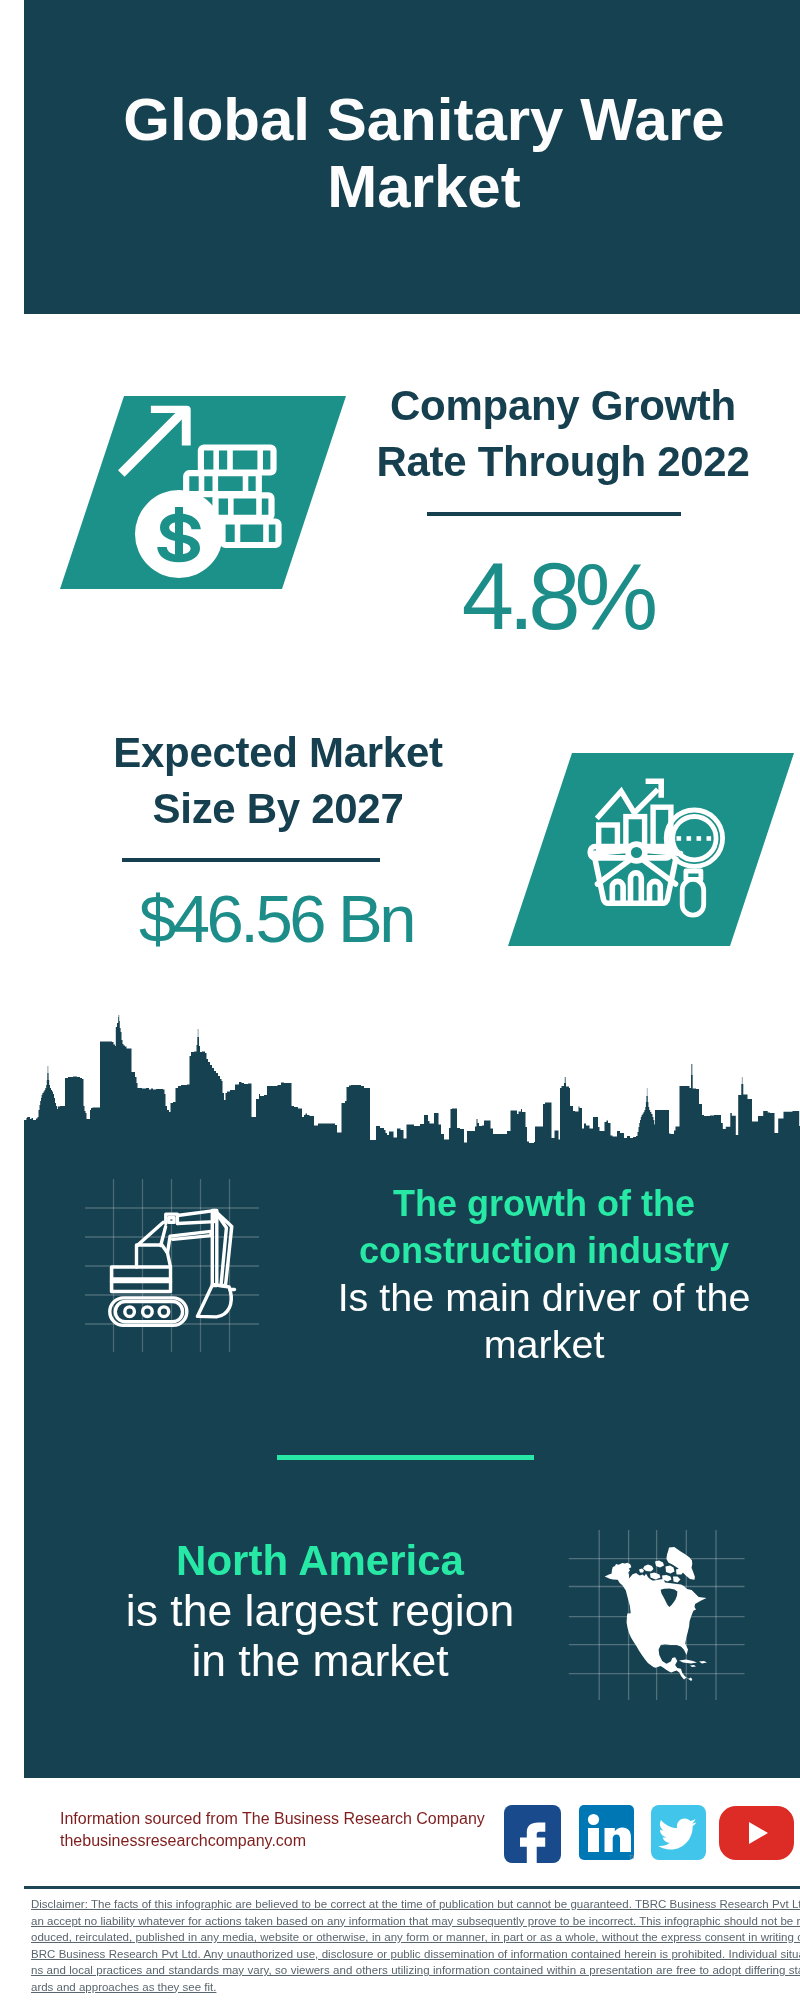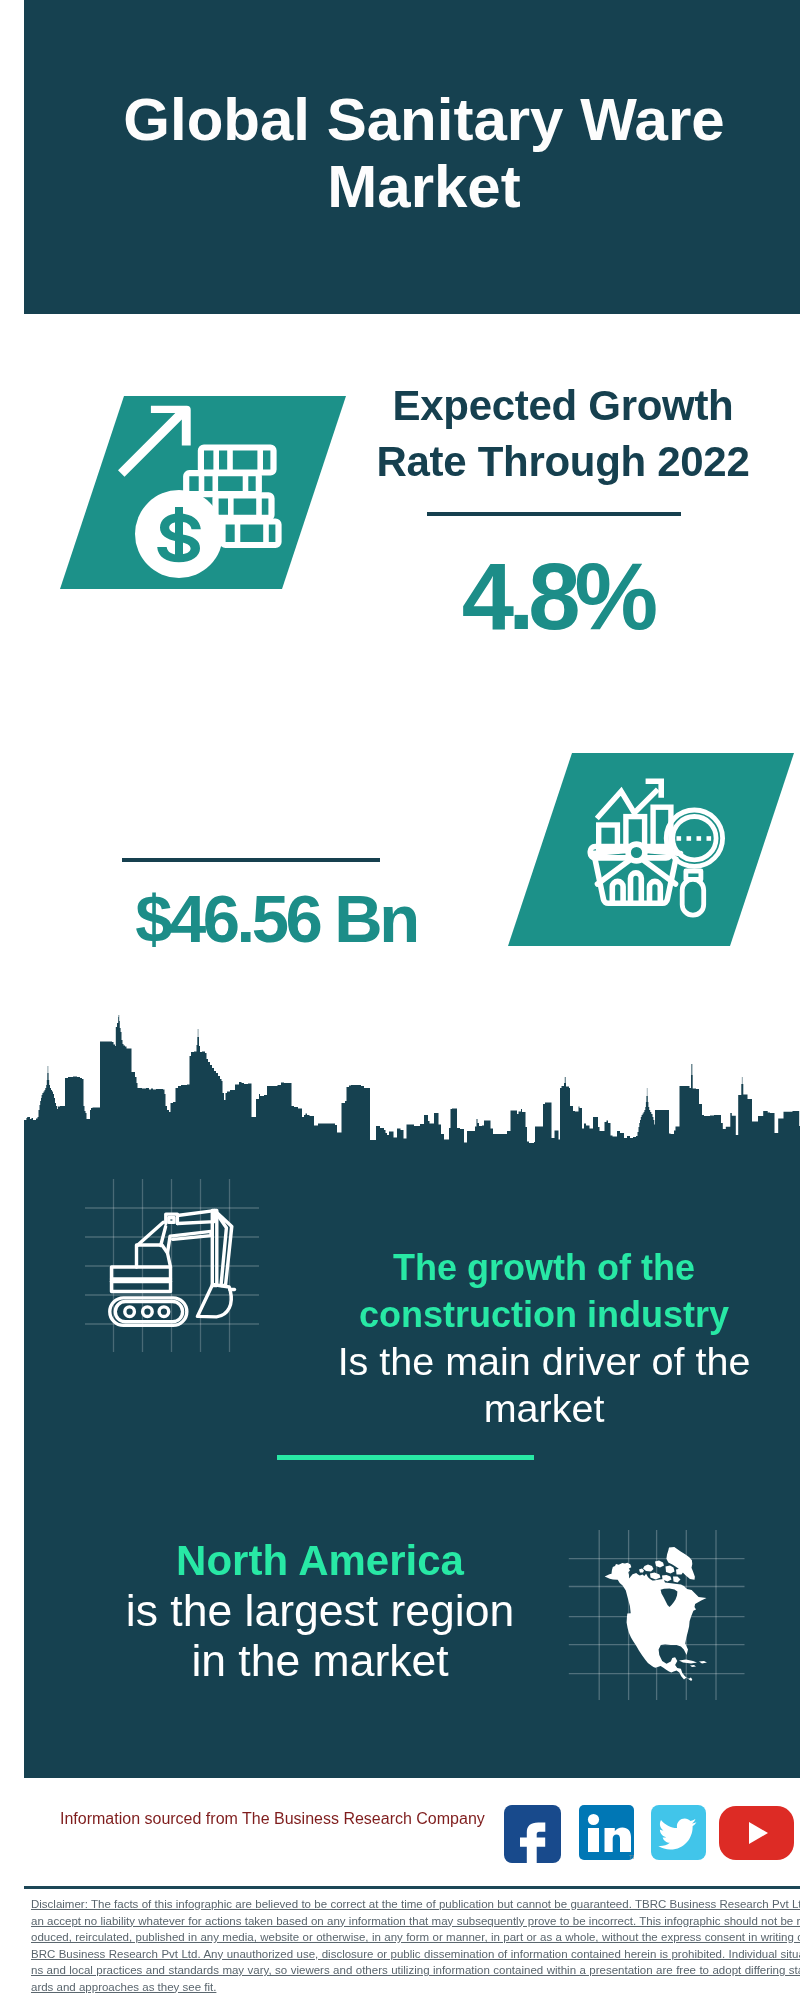--- a/index.html
+++ b/index.html
@@ -9,21 +9,21 @@
 
   
   .header{position:absolute;left:0;top:0;width:800px;height:314px;background:#164150;}
   .title{position:absolute;left:60px;top:86px;width:680px;text-align:center;color:#fdfdfd;
          font-size:60px;font-weight:bold;line-height:67px;white-space:nowrap;}
 
   
   .pgram{position:absolute;}
   .pgram svg{display:block;}
   .stat-head{position:absolute;color:#16404f;font-weight:bold;font-size:42px;line-height:56px;text-align:center;letter-spacing:-0.3px;}
-  .stat-val{position:absolute;color:#1c8d88;font-weight:bold;text-align:center;}
+  .stat-val{position:absolute;color:#1c8d88;font-weight:normal;text-align:center;}
   .rule{position:absolute;background:#16404f;height:4px;}
 
   
   .darkband{position:absolute;left:0;width:800px;background:#164150;}
   .sky{position:absolute;left:0;display:block;}
 
   .hl-accent{color:#28e8a5;font-weight:bold;font-size:36px;}
   .hl-text{position:absolute;text-align:center;color:#fff;font-size:39.5px;line-height:47px;}
   .hl-text.big{font-size:44.5px;line-height:50px;}
   .hl-text.big .hl-accent{font-size:42px;}
@@ -80,26 +80,30 @@
 <g fill="#1c9189">
   <rect x="61" y="112" width="8" height="54"></rect>
   <path d="M65,118.5 C53.5,118.5 46,124.5 46,132.6 C46,140 52,144.6 63.2,146.4 C73,148 76.6,150 76.6,153.6
            C76.6,157.3 71.5,159.6 64.8,159.6 C58,159.6 53.2,156.9 52.7,151.9 L43.2,151.9
            C43.8,161.8 52.3,167.2 64.9,167.2 C77.9,167.2 86,161.3 86,153.2 C86,145.5 79.7,141.5 68.4,139.6
            C58.6,138 55.2,136 55.2,132.6 C55.2,129 59.8,126.8 65.8,126.8 C72.5,126.8 76.9,129.5 77.5,134.3
            L86.8,134.3 C86.2,125 78.1,118.5 65,118.5 Z"></path>
 </g>
 </svg>
   <div class="stat-head" style="left:337px;top:378px;width:404px;">
-    <div>Expected Growth</div>
+    <div>Company Growth</div>
     <div>Rate Through 2022</div>
   </div>
   <div class="rule" style="left:403px;top:512px;width:254px;"></div>
   <div class="stat-val" style="left:331px;top:550px;width:404px;font-size:94px;line-height:94px;letter-spacing:-6px;">4.8%</div>
 
+  <div class="stat-head" style="left:52px;top:725px;width:404px;">
+    <div>Expected Market</div>
+    <div>Size By 2027</div>
+  </div>
   <div class="rule" style="left:98px;top:858px;width:258px;"></div>
   <div class="stat-val" style="left:50px;top:880px;width:404px;font-size:67px;line-height:77px;letter-spacing:-3.5px;">$46.56 Bn</div>
   <div class="pgram" style="left:484px;top:753px;width:286px;height:193px;">
     <svg width="286" height="193" viewBox="0 0 286 193">
       <polygon points="64,0 286,0 222,193 0,193" fill="#1c9189"></polygon>
     </svg>
   </div>
   <svg width="150" height="155" viewBox="0 0 150 155" style="position:absolute;left:555px;top:765px;">
 
   <g fill="none" stroke="#fff" stroke-width="5.4" stroke-linecap="butt" stroke-linejoin="miter">
@@ -191,21 +195,21 @@
 
     <path d="M133.3,35.4 L137.8,35.4 L137.8,110.5 L133.3,110.5 Z"></path>
 
     <path d="M135.6,35.6 L152.8,51.5 L146.5,110.5 L142,110.5 L147.4,52.8 Z"></path>
 
     <path d="M133.6,109.5 L118.4,141.4 L137.5,141.9 C149.8,140.2 154.5,128.5 151.3,116 L150.2,112 Z"></path>
     <line x1="150.8" y1="114.5" x2="155.5" y2="114.5"></line>
   </g>
 </svg>
 
-  <div class="hl-text" style="left:295px;top:1244px;width:450px;">
+  <div class="hl-text" style="left:295px;top:1180px;width:450px;">
     <div class="hl-accent">The growth of the</div>
     <div class="hl-accent">construction industry</div>
     <div>Is the main driver of the</div>
     <div>market</div>
   </div>
 
   <div class="hl-rule" style="left:253px;top:1455px;width:257px;"></div>
 
   <div class="hl-text big" style="left:71px;top:1536px;width:450px;">
     <div class="hl-accent">North America</div>
@@ -225,20 +229,21 @@
     <line x1="4.8" y1="121.6" x2="180.5" y2="121.6"></line>
     <line x1="4.8" y1="149.6" x2="180.5" y2="149.6"></line>
     <line x1="4.8" y1="178.6" x2="180.5" y2="178.6"></line>
   </g>
   <path fill="#fff" fill-rule="evenodd" d="M40.7,81.5 45.5,79.3 47.5,78.8 47.9,75.2 48.8,72 51,71.1 52,68.9 54.7,69.8 58.3,68 61,68.6 63.5,67.8 66.5,69.4 67.3,72.2 64.8,73.6 66,75.6 64.2,77.2 65,80 65,83.5 68.6,79.2 72.2,77.9 74,79.6 75.8,80.6 78.5,79.6 80.3,81 82.1,78.8 83.9,81.9 85.7,83.7 88.4,85.5 90.1,85.5 95.4,84.4 99.6,83.9 101,87.5 105,88 109,88.5 113,89 117,89.5 120,91 123,94 127.6,95.1 134.6,102.1 142.5,103 137.2,105.6 131.1,109.1 130.5,112 132,114.4 129.4,115.8 127.3,120.9 125.6,126.3 125.1,131.6 123.8,136.9 122.4,142.2 121.2,148.5 124,154.4 122.6,160.1 119.8,154.4 116.9,151.5 112.6,150.1 106.8,150.1 101.1,149.3 96.8,150.1 94.6,154.4 95.3,160.1 98.2,165.9 102.5,168.8 106.8,166.6 108.3,163 111.1,162.3 113.3,165.9 111.1,170.1 113.3,173 116.9,173.7 118.3,178 121.2,181.6 124.8,183.8 126.9,182.4 128.3,184.5 127.2,186 125,184.6 122.5,182.5 120,184.4 117.2,181.2 115.3,177.5 112.5,175.6 109.7,176.6 107.3,177.5 105,176.6 102.2,174.7 99.4,172.8 96.6,170.9 93.7,171.9 91.4,172.8 89.4,172.1 86.6,170 83.9,167.9 81.1,164.5 77.7,159.7 74.9,155.5 72.2,150.7 69.4,146.6 67,142.5 64.9,137.7 63.6,132.9 62.6,127.4 62.9,122.6 63.3,118.5 66.7,118.2 65.9,110.9 63.9,103.5 61.8,95.4 58.6,90.5 55.7,88.1 53.7,84.8 49,84.6 45.7,83.7 Z M96.6,94.8 100,93.8 105.5,93.6 110.5,94.4 113.4,96.5 113,100.5 111.5,104.5 109.5,107.5 107.5,110 105.5,112 103.5,110 101.5,106 99.5,102 97.5,98.5 Z"></path>
   <path fill="#fff" d="M105,52.5 110.3,52.1 116.3,56.3 121.5,59.6 125.3,62.3 127.9,65.3 128.3,69 127.5,72.8 129,76.5 130.9,81.8 130.5,84.8 126,84 121.5,80.3 117.8,76.5 113.3,72.8 108.8,69.8 104.3,67.5 102.4,63.8 103.1,59.3 104.3,55.5 Z M80.5,71 84,69.5 88,71 89.5,74 87,76.5 82,76 79,73.5 Z M91,66.5 95,65.5 99,67.5 100,70.5 96,72.5 92,71 Z M101.5,71.5 106,70.5 109.5,72.5 110.5,76.5 106.5,78.5 102,77 Z M86,78.5 90.5,77.5 95.5,79.5 96.5,82.5 91.5,84.5 86.5,82.5 Z M98,80.5 102.5,80 106.5,81.5 107.5,84.5 103.5,86.5 98.5,84.5 Z M75,74.5 78,73.5 80,75.5 79,77.5 76,77.5 Z M112,74.5 116.5,73.5 119.5,76.5 117.5,79.5 112.5,79.5 Z M109,81.5 113.5,81.5 116.5,84.5 113.5,87.5 109.5,86.5 Z M115,165.5 122,164.5 129,166 133,167.5 127,168.5 119,167.5 Z M135,166.5 140,166 143,167.5 138,168.5 Z M126,170.5 130,170 132,171.5 128,172 Z"></path>
 </svg>
 
   <div class="src" style="left:36px;top:1808px;width:470px;">
     <div>Information sourced from The Business Research Company</div>
+    <div>thebusinessresearchcompany.com</div>
   </div>
 
   <svg class="soc" width="57" height="58" viewBox="0 0 57 58" style="left:480px;top:1805px;">
     <rect x="0" y="0" width="57" height="58" rx="8" fill="#184a8c"></rect>
     <path d="M34.2,17.5 h7.1 v9.2 h-6.2 c-1.7,0 -2.4,0.9 -2.4,2.6 v3.1 h8.5 v9.3 h-8.5 v17.9 h-9.9 v-17.9 h-6.8 v-9.3 h6.8 v-5.3 c0,-6 3.6,-9.6 11.4,-9.6 z" fill="#fff"></path>
   </svg>
   <svg class="soc" width="55" height="55" viewBox="0 0 55 55" style="left:555px;top:1805px;">
     <rect x="0" y="0" width="55" height="55" rx="5" fill="#0077b5"></rect>
     <circle cx="14.5" cy="14.5" r="5.6" fill="#fff"></circle>
     <rect x="9" y="23" width="11" height="24" fill="#fff"></rect>

